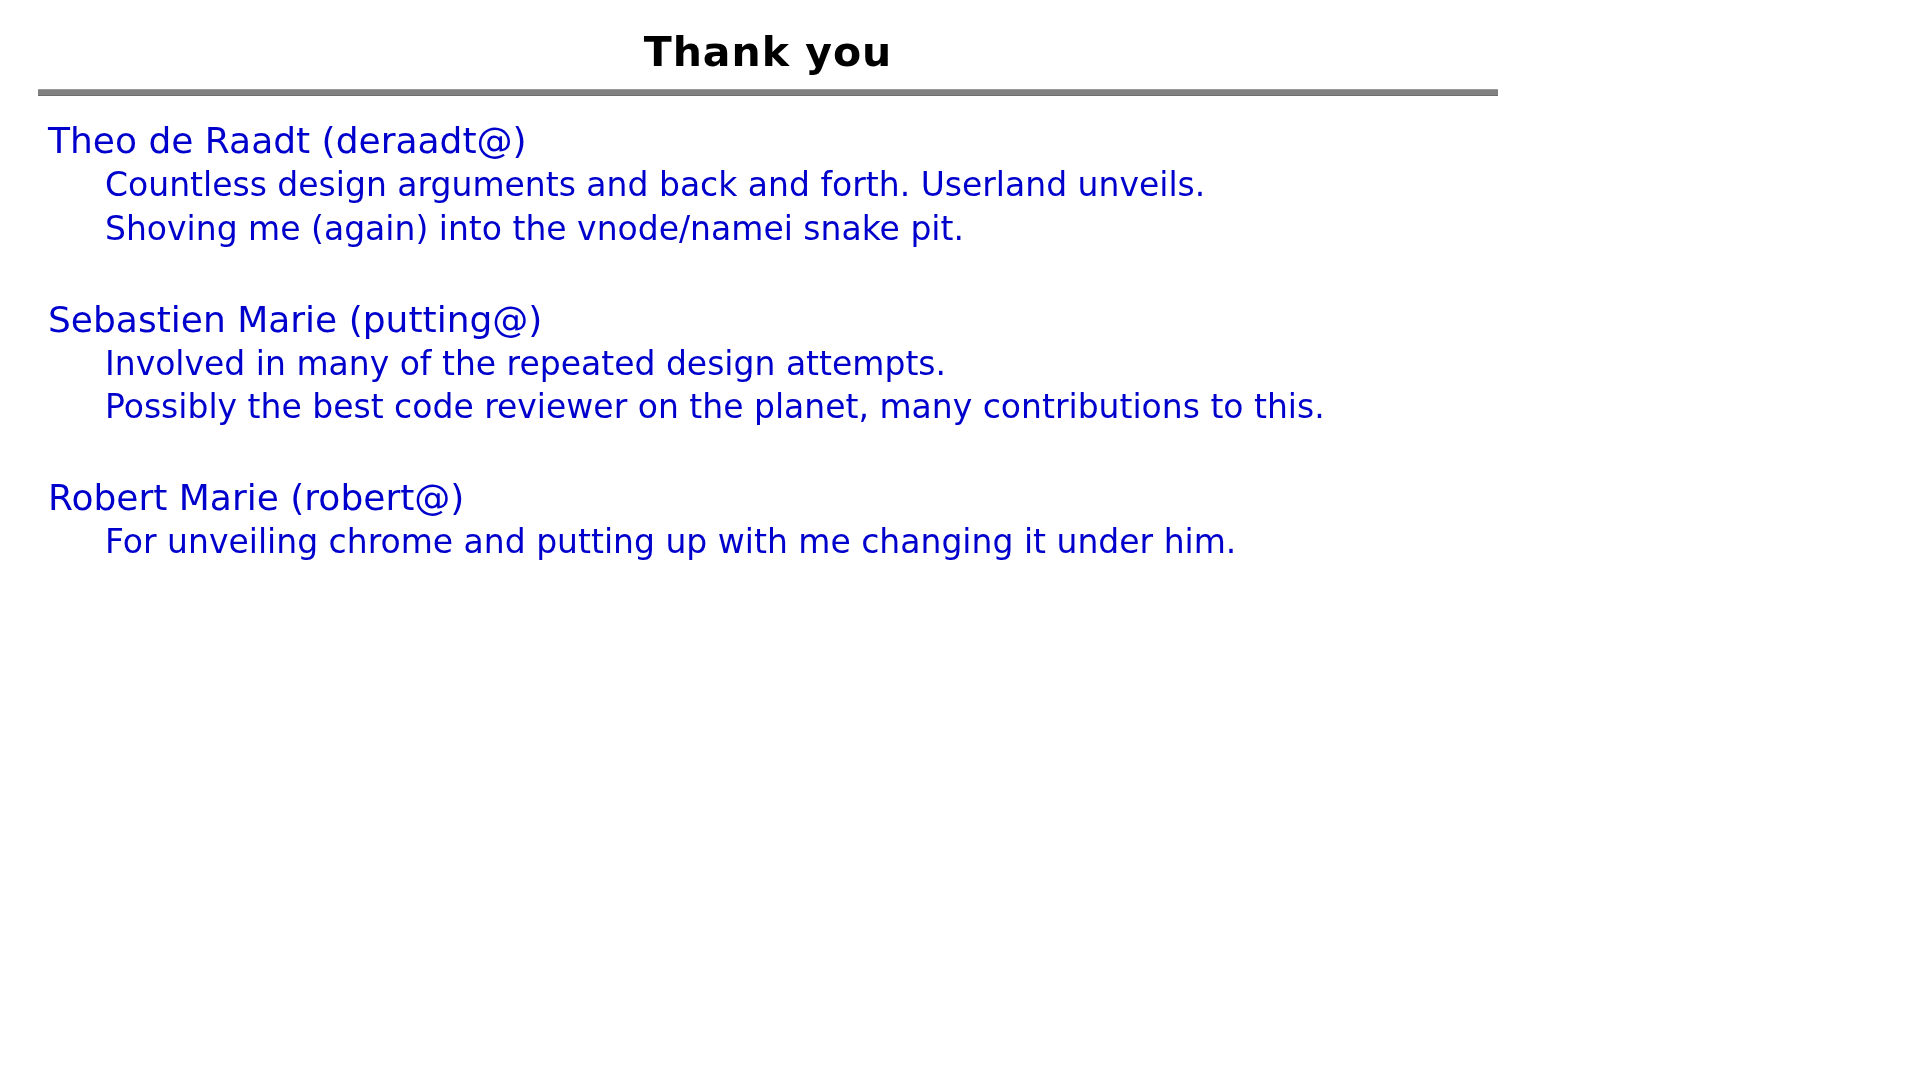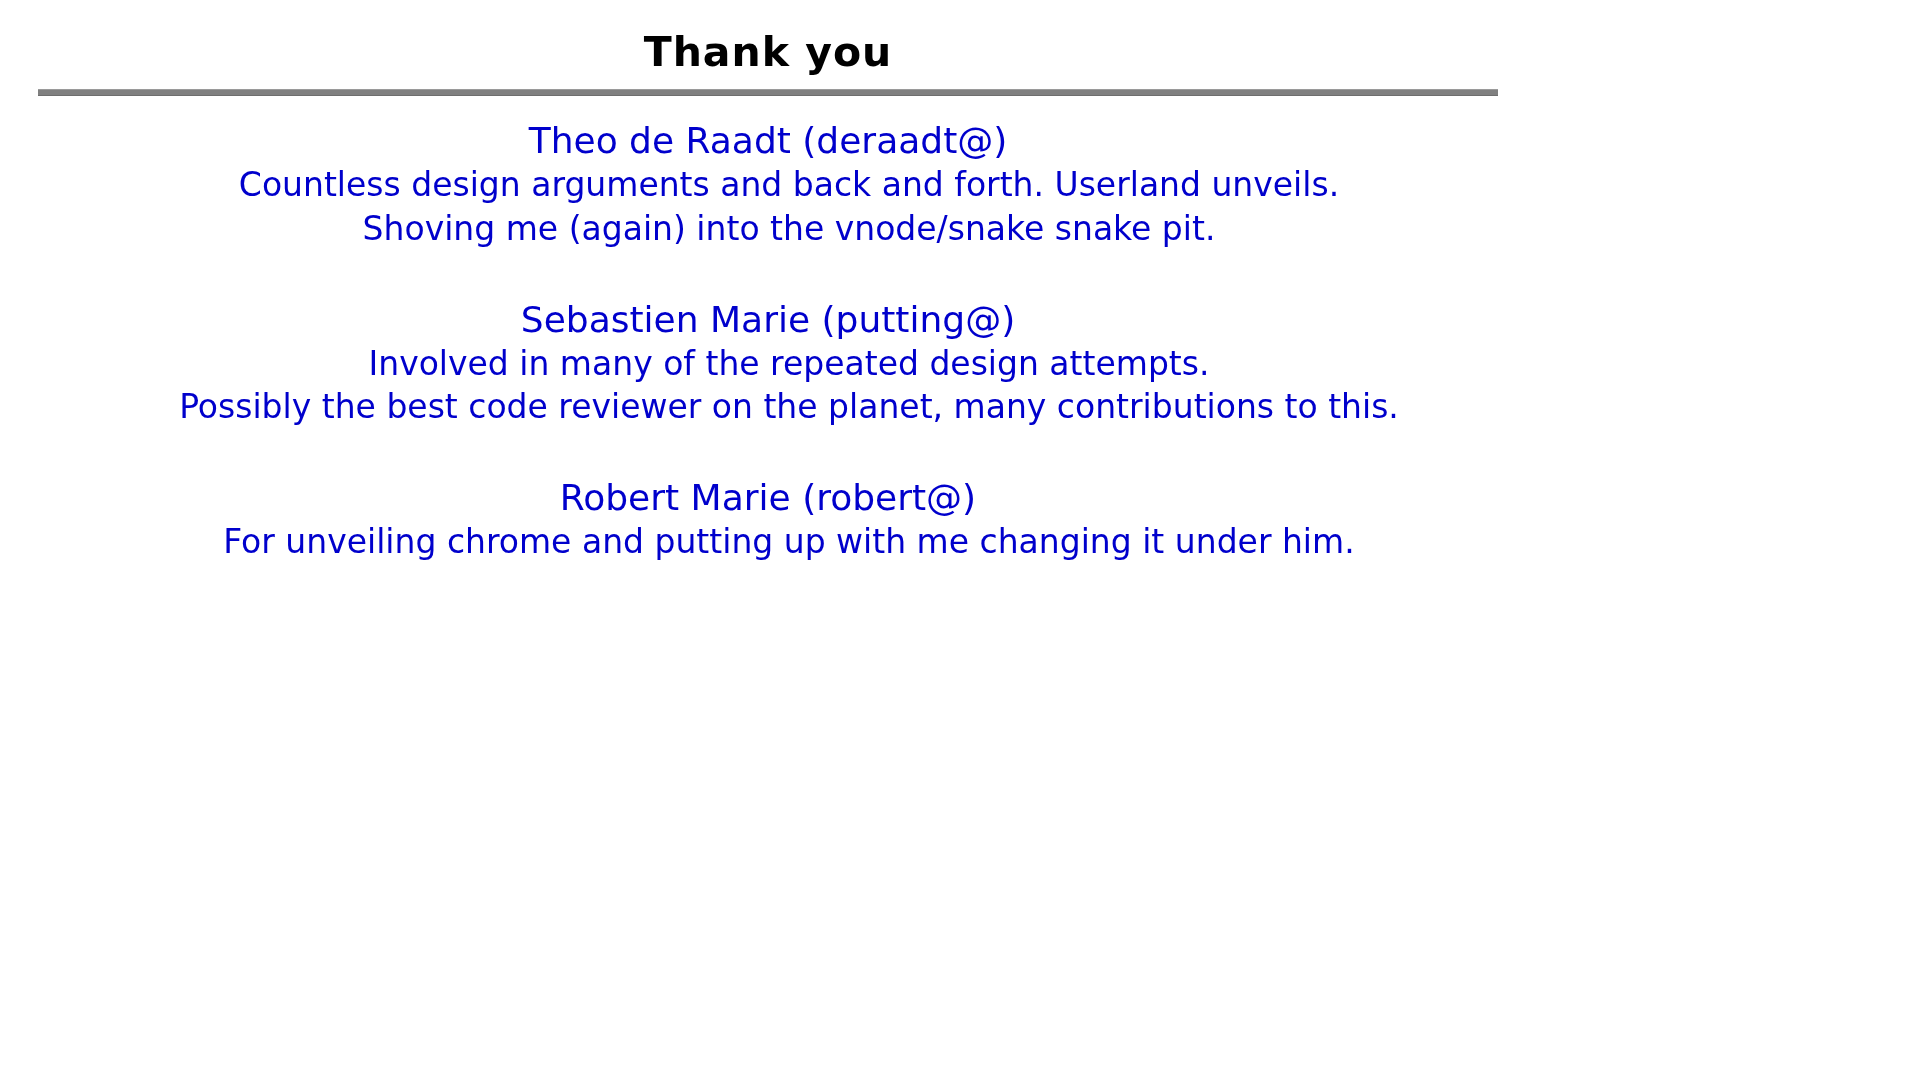--- a/index.html
+++ b/index.html
@@ -34,53 +34,52 @@
     height: 5px;
     background: #808080;
     border-top: 1px solid #9a9a9a;
     border-bottom: 1px solid #6e6e6e;
   }
   .body {
     padding: 22px 48px 0 48px;
   }
   .block {
     margin-bottom: 46px;
-    text-align: center;
   }
   .block:last-child {
     margin-bottom: 0;
   }
   .person {
     color: #0000cc;
     font-size: 36px;
     line-height: 1.26;
     white-space: nowrap;
   }
   .detail {
     color: #0000cc;
     font-size: 33px;
     line-height: 1.32;
-    margin-left: 42px;
+    margin-left: 57px;
     white-space: nowrap;
   }
 </style>
 </head>
 <body>
 
 <div class="slide">
 
   <div class="slide-title">Thank you</div>
   <div class="title-rule"></div>
 
   <div class="body">
 
     <div class="block">
       <div class="person">Theo de Raadt (deraadt@)</div>
       <div class="detail">Countless design arguments and back and forth. Userland unveils.</div>
-      <div class="detail">Shoving me (again) into the vnode/snake snake pit.</div>
+      <div class="detail">Shoving me (again) into the vnode/namei snake pit.</div>
     </div>
 
     <div class="block">
       <div class="person">Sebastien Marie (putting@)</div>
       <div class="detail">Involved in many of the repeated design attempts.</div>
       <div class="detail">Possibly the best code reviewer on the planet, many contributions to this.</div>
     </div>
 
     <div class="block">
       <div class="person">Robert Marie (robert@)</div>

